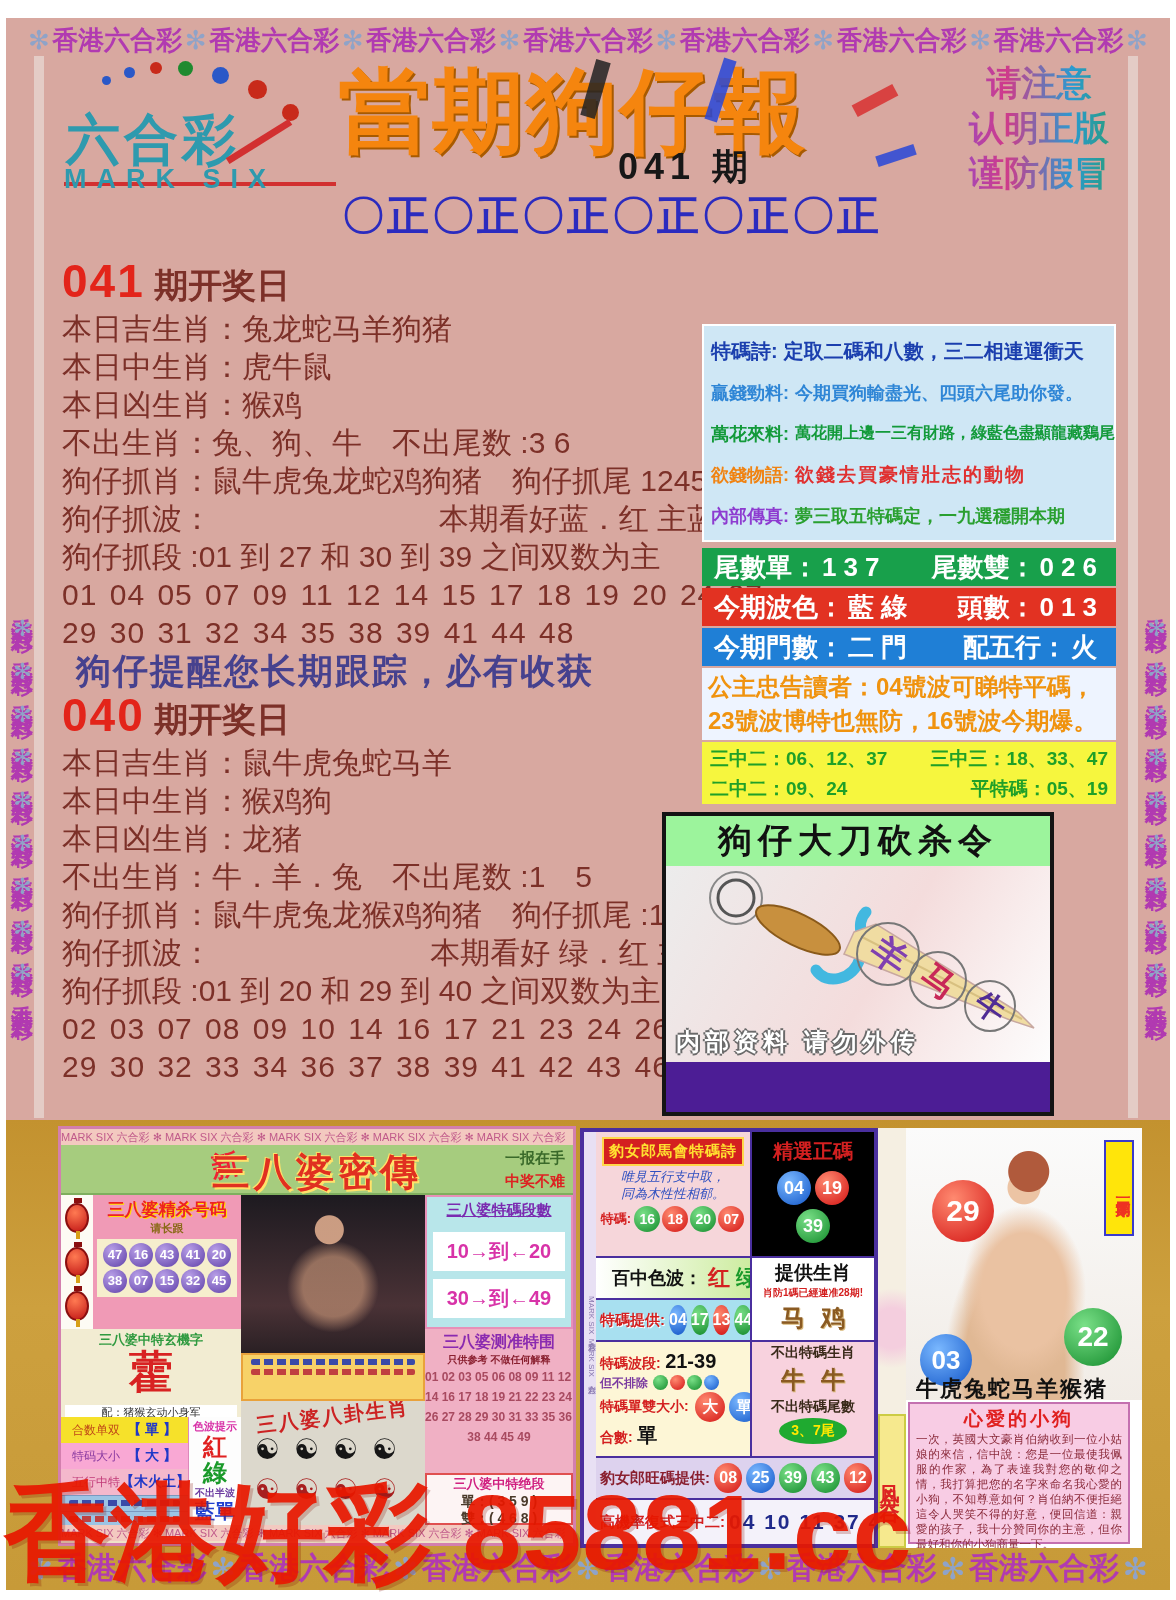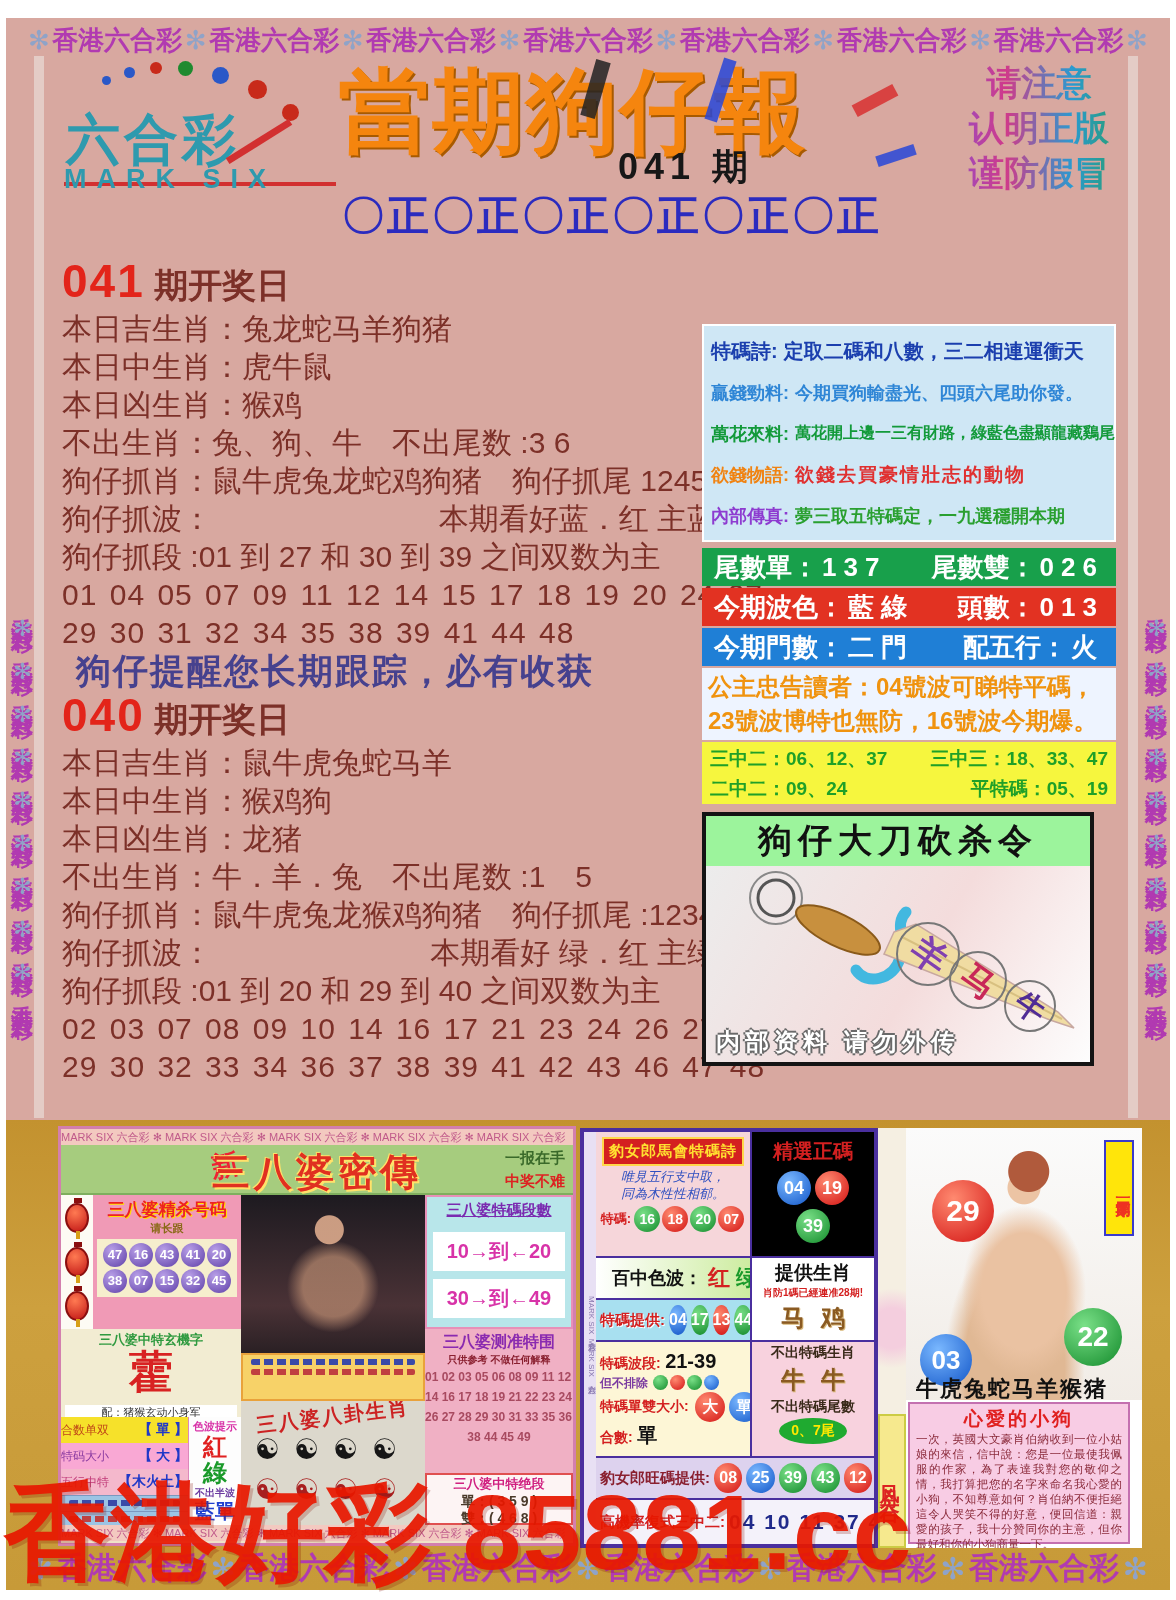--- a/index.html
+++ b/index.html
@@ -54,21 +54,21 @@
   
   .statrow{left:702px;width:414px;height:38px;color:#fff;font-weight:bold;font-size:26px;display:flex;align-items:center;justify-content:space-between;padding:0 12px;white-space:nowrap}
   .statrow .v{letter-spacing:7px;margin-left:4px}
   #r-green{top:548px;background:#18a04b}
   #r-red{top:588px;background:#e23222}
   #r-blue{top:628px;background:#1f7fd6}
   #princess{left:702px;top:668px;width:414px;height:72px;background:#eef4ff;color:#f0930f;font-weight:bold;font-size:24px;line-height:34px;padding:2px 6px;white-space:nowrap}
   #combos{left:702px;top:742px;width:414px;height:62px;background:#f6f63e;color:#1fa028;font-weight:bold;font-size:19px}
   #combos .crow{display:flex;justify-content:space-between;padding:4px 8px 0 8px;white-space:nowrap}
   
-  #knife{left:702px;top:812px;width:392px;height:254px;background:#4c1d95;border:4px solid #141414}
+  #knife{left:662px;top:812px;width:392px;height:304px;background:#4c1d95;border:4px solid #141414}
   #knife-h{height:50px;background:#9cf49c;display:flex;align-items:center;justify-content:center;font-size:34px;font-weight:bold;color:#111;letter-spacing:6px}
   #knife-body{position:relative;height:196px;background:linear-gradient(120deg,#ececec,#f4dcdc 55%,#fdfdfd)}
   #knife-foot{position:absolute;left:10px;bottom:4px;font-size:24px;font-weight:bold;color:#fff;letter-spacing:5px;text-shadow:-2px 0 #6a6a6a,2px 0 #6a6a6a,0 -2px #6a6a6a,0 2px #6a6a6a}
   
   #p-left{left:58px;top:1126px;width:518px;height:420px;border:3px solid #d37fae;background:#efe2c8;overflow:hidden}
   .marquee{font-size:11px;color:#c05a8a;white-space:nowrap;overflow:hidden;background:#f3c9c0;height:16px;line-height:16px}
   #sb-banner{position:relative;height:50px;background:#a6cc7e;border-bottom:2px solid #7fae5e}
   #sb-new{position:absolute;left:150px;top:2px;font-size:28px;font-weight:bold;color:#e23;transform:rotate(-12deg)}
   #sb-title{position:absolute;left:0;right:0;text-align:center;top:2px;font-size:38px;font-weight:bold;color:#e03020;text-shadow:2px 2px 0 #ffe26a,-1px -1px 0 #ffe26a;letter-spacing:4px}
   #sb-s1{position:absolute;right:8px;top:4px;font-size:15px;color:#3a6a2a;font-weight:bold}
@@ -78,21 +78,21 @@
   .lantern:before{content:"";position:absolute;left:7px;top:-7px;width:8px;height:5px;background:#8a0f0f}
   .lantern:after{content:"";position:absolute;left:9px;bottom:-8px;width:4px;height:8px;background:#d8a018}
   #sb-kill{left:32px;top:66px;width:148px;height:134px;background:#f09ab6;text-align:center}
   #sb-kill-t{font-size:17px;font-weight:bold;color:#ee2222;text-shadow:1px 1px 0 #ffe000;padding-top:3px}
   #sb-kill-s{font-size:11px;color:#8a6a18;font-weight:bold}
   #sb-kill-balls{background:#f6eecd;margin:3px 4px;padding:3px 0}
   #sb-myst{left:0;top:200px;width:180px;height:88px;background:#f2ecd2;text-align:center}
   #sb-myst-t{font-size:13px;color:#2f9a3f;font-weight:bold;padding-top:2px}
   #sb-myst-c{font-size:44px;line-height:46px;color:#d82222;font-weight:bold}
   #sb-myst-n{font-size:11px;color:#333;background:#fff;margin:10px 4px}
-  .sb-row{left:0;width:127px;height:26px;font-size:12px;display:flex;align-items:center;justify-content:space-between;padding:0 0;white-space:nowrap}
+  .sb-row{left:0;width:127px;height:26px;font-size:12px;display:flex;align-items:center;justify-content:space-between;padding:0 11px;white-space:nowrap}
   .sb-row .rv{color:#2038c8;font-weight:bold;font-size:14px}
   #sb-r1{top:288px;background:#f6e12a;color:#c04818}
   #sb-r2{top:314px;background:#f9a8d4;color:#8a3aa0}
   #sb-r3{top:340px;background:#f4b8cc;color:#c03a78}
   .tinyrow{left:0;width:127px;height:16px;background:#9cc4e4;border-top:1px solid #7a98c0}
   .greek{height:6px;margin:4px 8px;background:repeating-linear-gradient(90deg,#3a4aa8 0 9px,transparent 9px 13px);border-radius:2px}
   .greek.red{background:repeating-linear-gradient(90deg,#c04040 0 9px,transparent 9px 13px)}
   #sb-sebo{left:127px;top:288px;width:53px;height:114px;background:#fdfdfd;text-align:center;border-left:1px solid #d8b;padding-top:2px}
   #sb-sebo .t{font-size:11px;color:#d833a8;font-weight:bold}
   #sb-sebo .red{font-size:24px;color:#e02020;font-weight:bold;line-height:26px}
@@ -494,21 +494,21 @@
       <div class="bn-cell" id="bn-c6">
         <div><span class="l">特碼波段:</span> <span class="v">21-39</span></div>
         <div><span class="sub">但不排除</span> <span class="miniball b-green"></span><span class="miniball b-red"></span><span class="miniball b-green"></span><span class="miniball b-blue"></span></div>
         <div><span class="l">特碼單雙大小:</span> <span class="ball b-red sz30">大</span><span class="ball b-blue sz30">單</span></div>
         <div><span class="l">合數:</span> <span class="v">單</span></div>
       </div>
       <div class="bn-cell" id="bn-c7">
         <div class="t">不出特碼生肖</div>
         <div><span class="animal">牛</span><span class="animal">牛</span></div>
         <div class="t">不出特碼尾數</div>
-        <div class="oval">0、7尾</div>
+        <div class="oval">3、7尾</div>
       </div>
       <div class="bn-cell" id="bn-c8">
         <span class="l">豹女郎旺碼提供:</span>
           <span class="ball b-red sz30">08</span>
           <span class="ball b-blue sz30">25</span>
           <span class="ball b-green sz30">39</span>
           <span class="ball b-green sz30">43</span>
           <span class="ball b-red sz30">12</span>
       </div>
       <div class="bn-cell" id="bn-c9">

